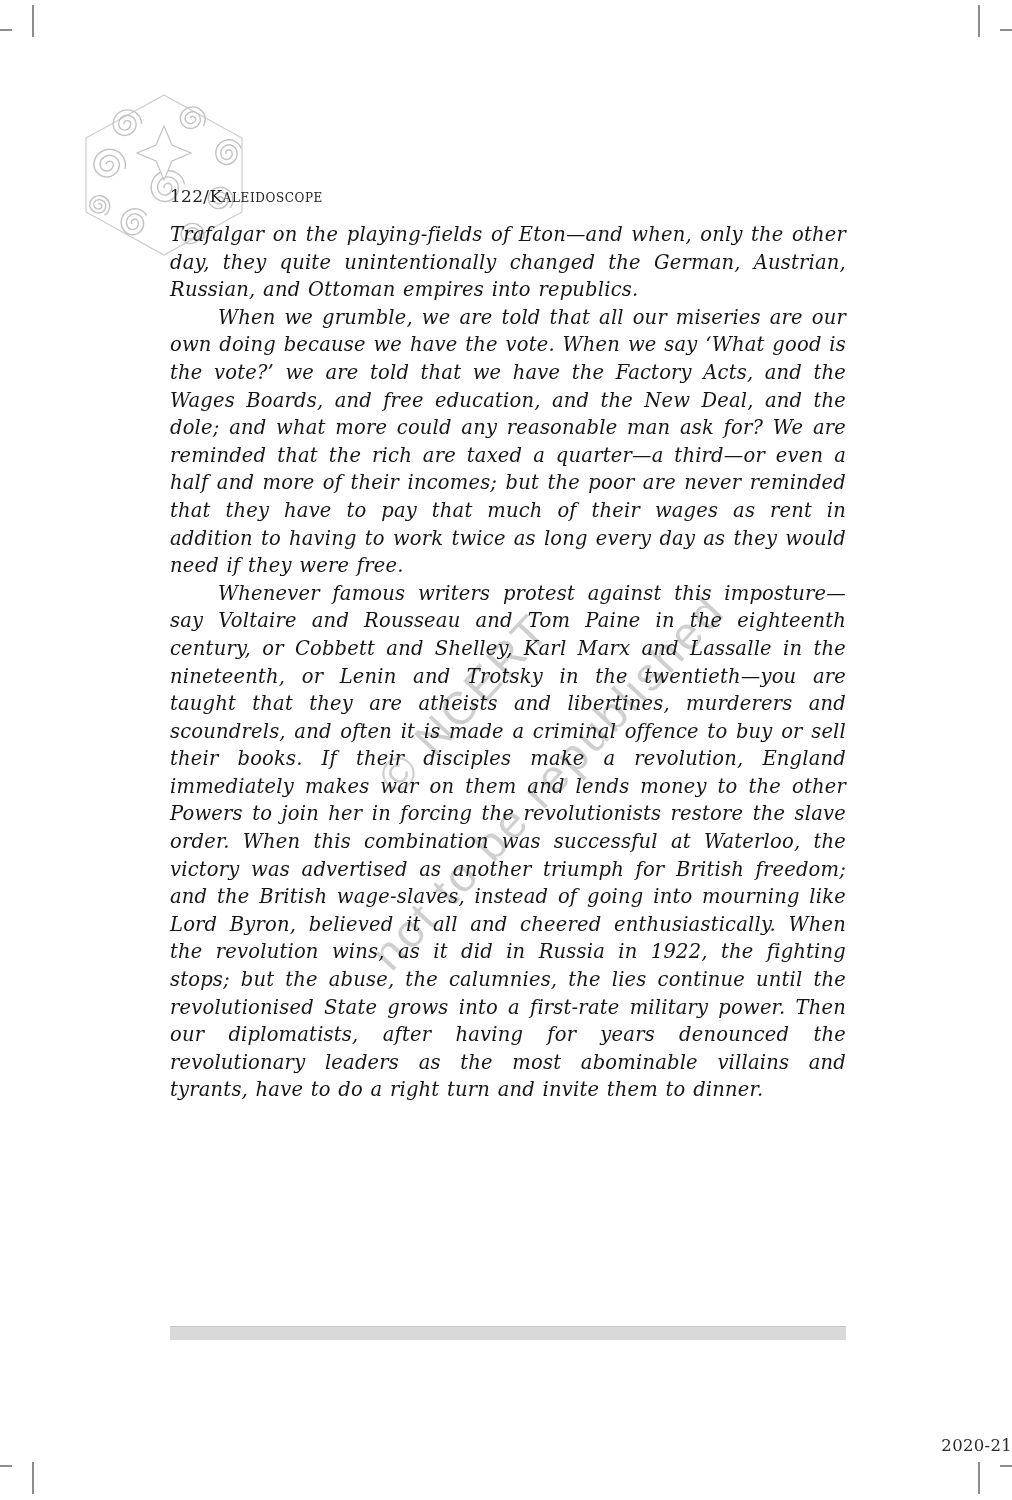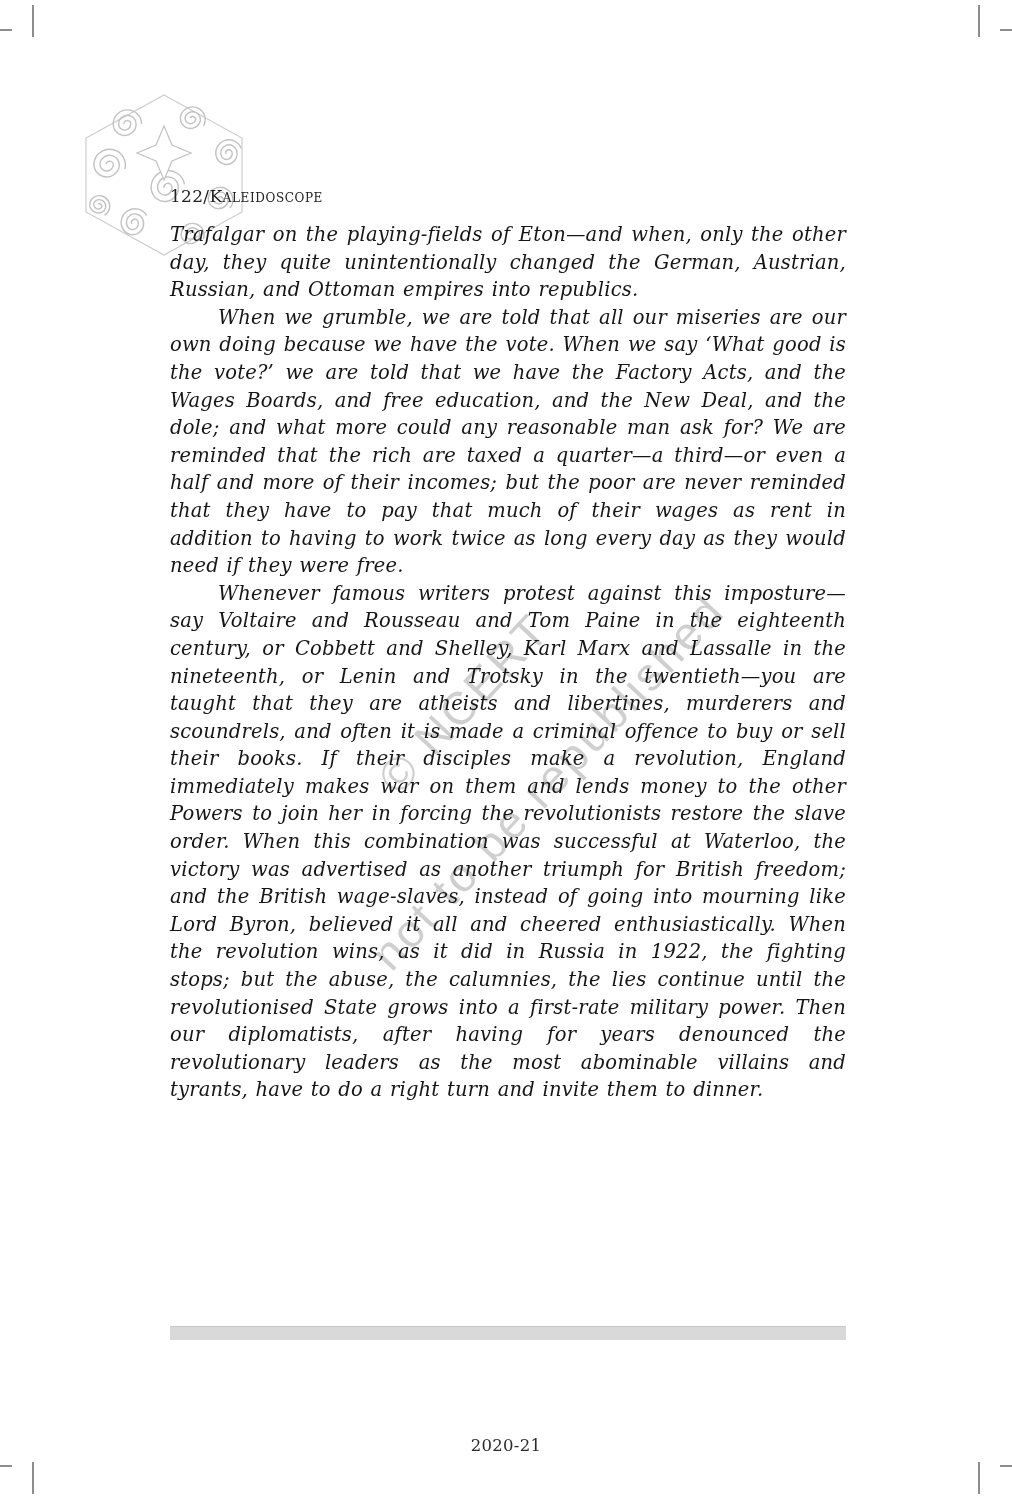--- a/index.html
+++ b/index.html
@@ -97,21 +97,21 @@
     background: #d9d9d9;
     border-top: 1px solid #c7c7c7;
   }
 
   
   .footer {
     position: absolute;
     left: 0;
     top: 1436px;
     width: 100%;
-    text-align: center;
+    text-align: right;
     font-size: 16.5px;
     color: #2b2b2b;
     letter-spacing: 0.3px;
   }
 </style>
 </head>
 <body>
 
 <div class="page">
 

